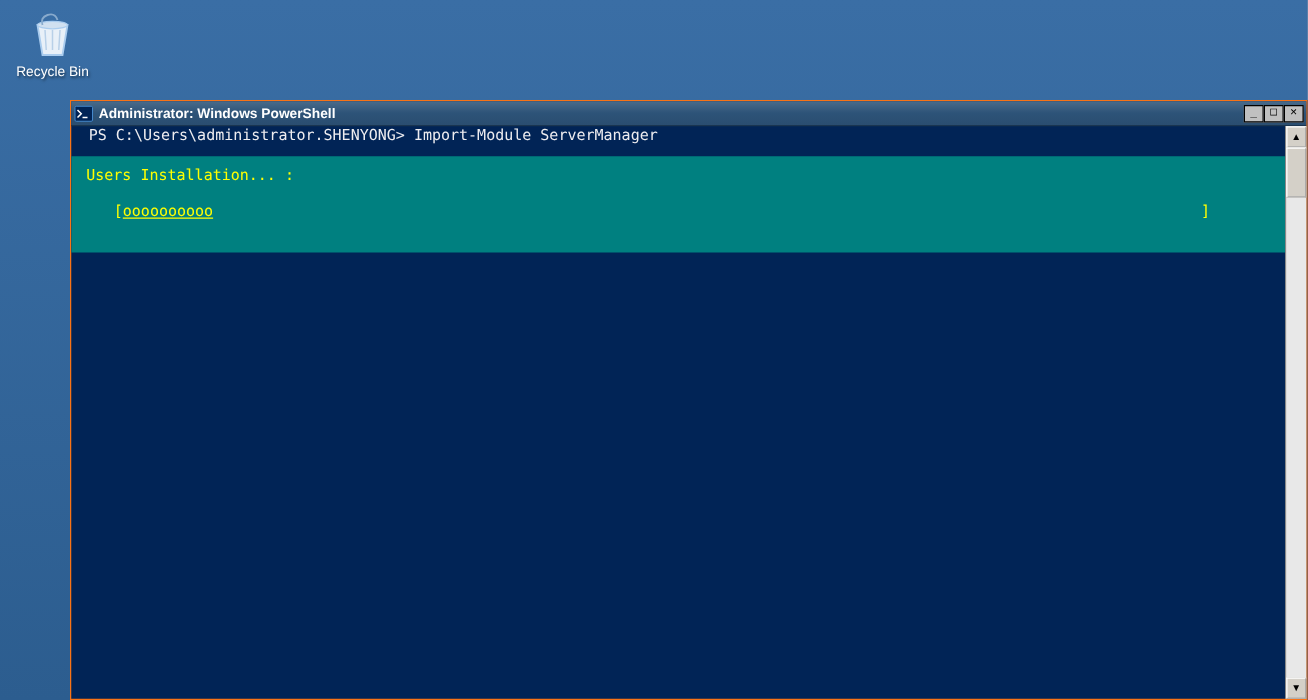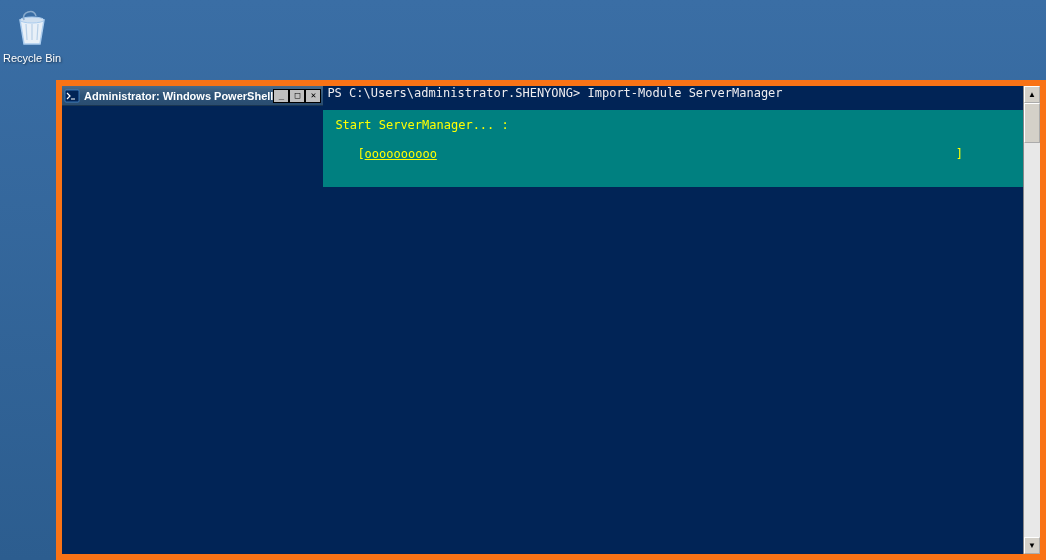--- a/index.html
+++ b/index.html
@@ -7,21 +7,21 @@
       width: 1046px;
       height: 560px;
       background: linear-gradient(to bottom, #3a6ea5 0%, #2c5d8f 100%);
       font-family: Tahoma, Arial, sans-serif;
       overflow: hidden;
       position: relative;
     }
     .desktop-icon {
       position: absolute;
       top: 8px;
-      left: 2px;
+      left: 12px;
       width: 60px;
       text-align: center;
       cursor: pointer;
     }
     .recycle-bin-icon {
       width: 40px;
       height: 40px;
       margin: 0 auto 4px;
     }
     .recycle-bin-icon svg { width: 100%; height: 100%; }
@@ -30,23 +30,23 @@
       font-size: 11px;
       text-shadow: 1px 1px 2px rgba(0,0,0,0.5);
     }
     .window {
       position: absolute;
       top: 80px;
       left: 56px;
       right: 0;
       bottom: 0;
       background: #012456;
-      border: 6px solid #f97316;
-      display: flex;
-      flex-direction: row;
+      border: 1px solid #f97316;
+      display: flex;
+      flex-direction: column;
     }
     .titlebar {
       height: 20px;
       background: linear-gradient(to bottom, #4a6b8a 0%, #2d5378 50%, #2a4d70 100%);
       display: flex;
       align-items: center;
       padding: 0 2px;
       border-bottom: 1px solid #1a3550;
     }
     .titlebar-icon {
@@ -90,20 +90,21 @@
       flex: 1;
       font-family: 'Lucida Console', Consolas, monospace;
       font-size: 12px;
       color: #eeedf0;
       overflow: hidden;
       line-height: 1.3;
     }
     .console-line {
       white-space: pre;
       padding: 0 4px;
+      margin-left: 10px;
     }
     .prompt { color: #eeedf0; }
     .cmd { color: #eeedf0; }
     .progress-block {
       background: #008080;
       margin-top: 8px;
       padding: 8px 4px 24px 4px;
     }
     .progress-title {
       color: #ffff00;
@@ -174,21 +175,21 @@
     <div class="window-controls">
       <div class="ctrl-btn">_</div>
       <div class="ctrl-btn">□</div>
       <div class="ctrl-btn">✕</div>
     </div>
   </div>
   <div class="console-area">
     <div class="console-content">
       <div class="console-line"><span class="prompt">PS C:\Users\administrator.SHENYONG&gt;</span> <span class="cmd">Import-Module ServerManager</span></div>
       <div class="progress-block">
-        <div class="progress-title">Start ServerManager... :</div>
+        <div class="progress-title">Users Installation... :</div>
         <div class="progress-bar-line">
           <span>[</span>
             <span class="progress-bar-fill">oooooooooo</span>
             <span class="progress-bar-space"></span>
             <span class="progress-bar-end">]</span>
         </div>
       </div>
     </div>
     <div class="scrollbar">
       <div class="scroll-btn">▲</div>

